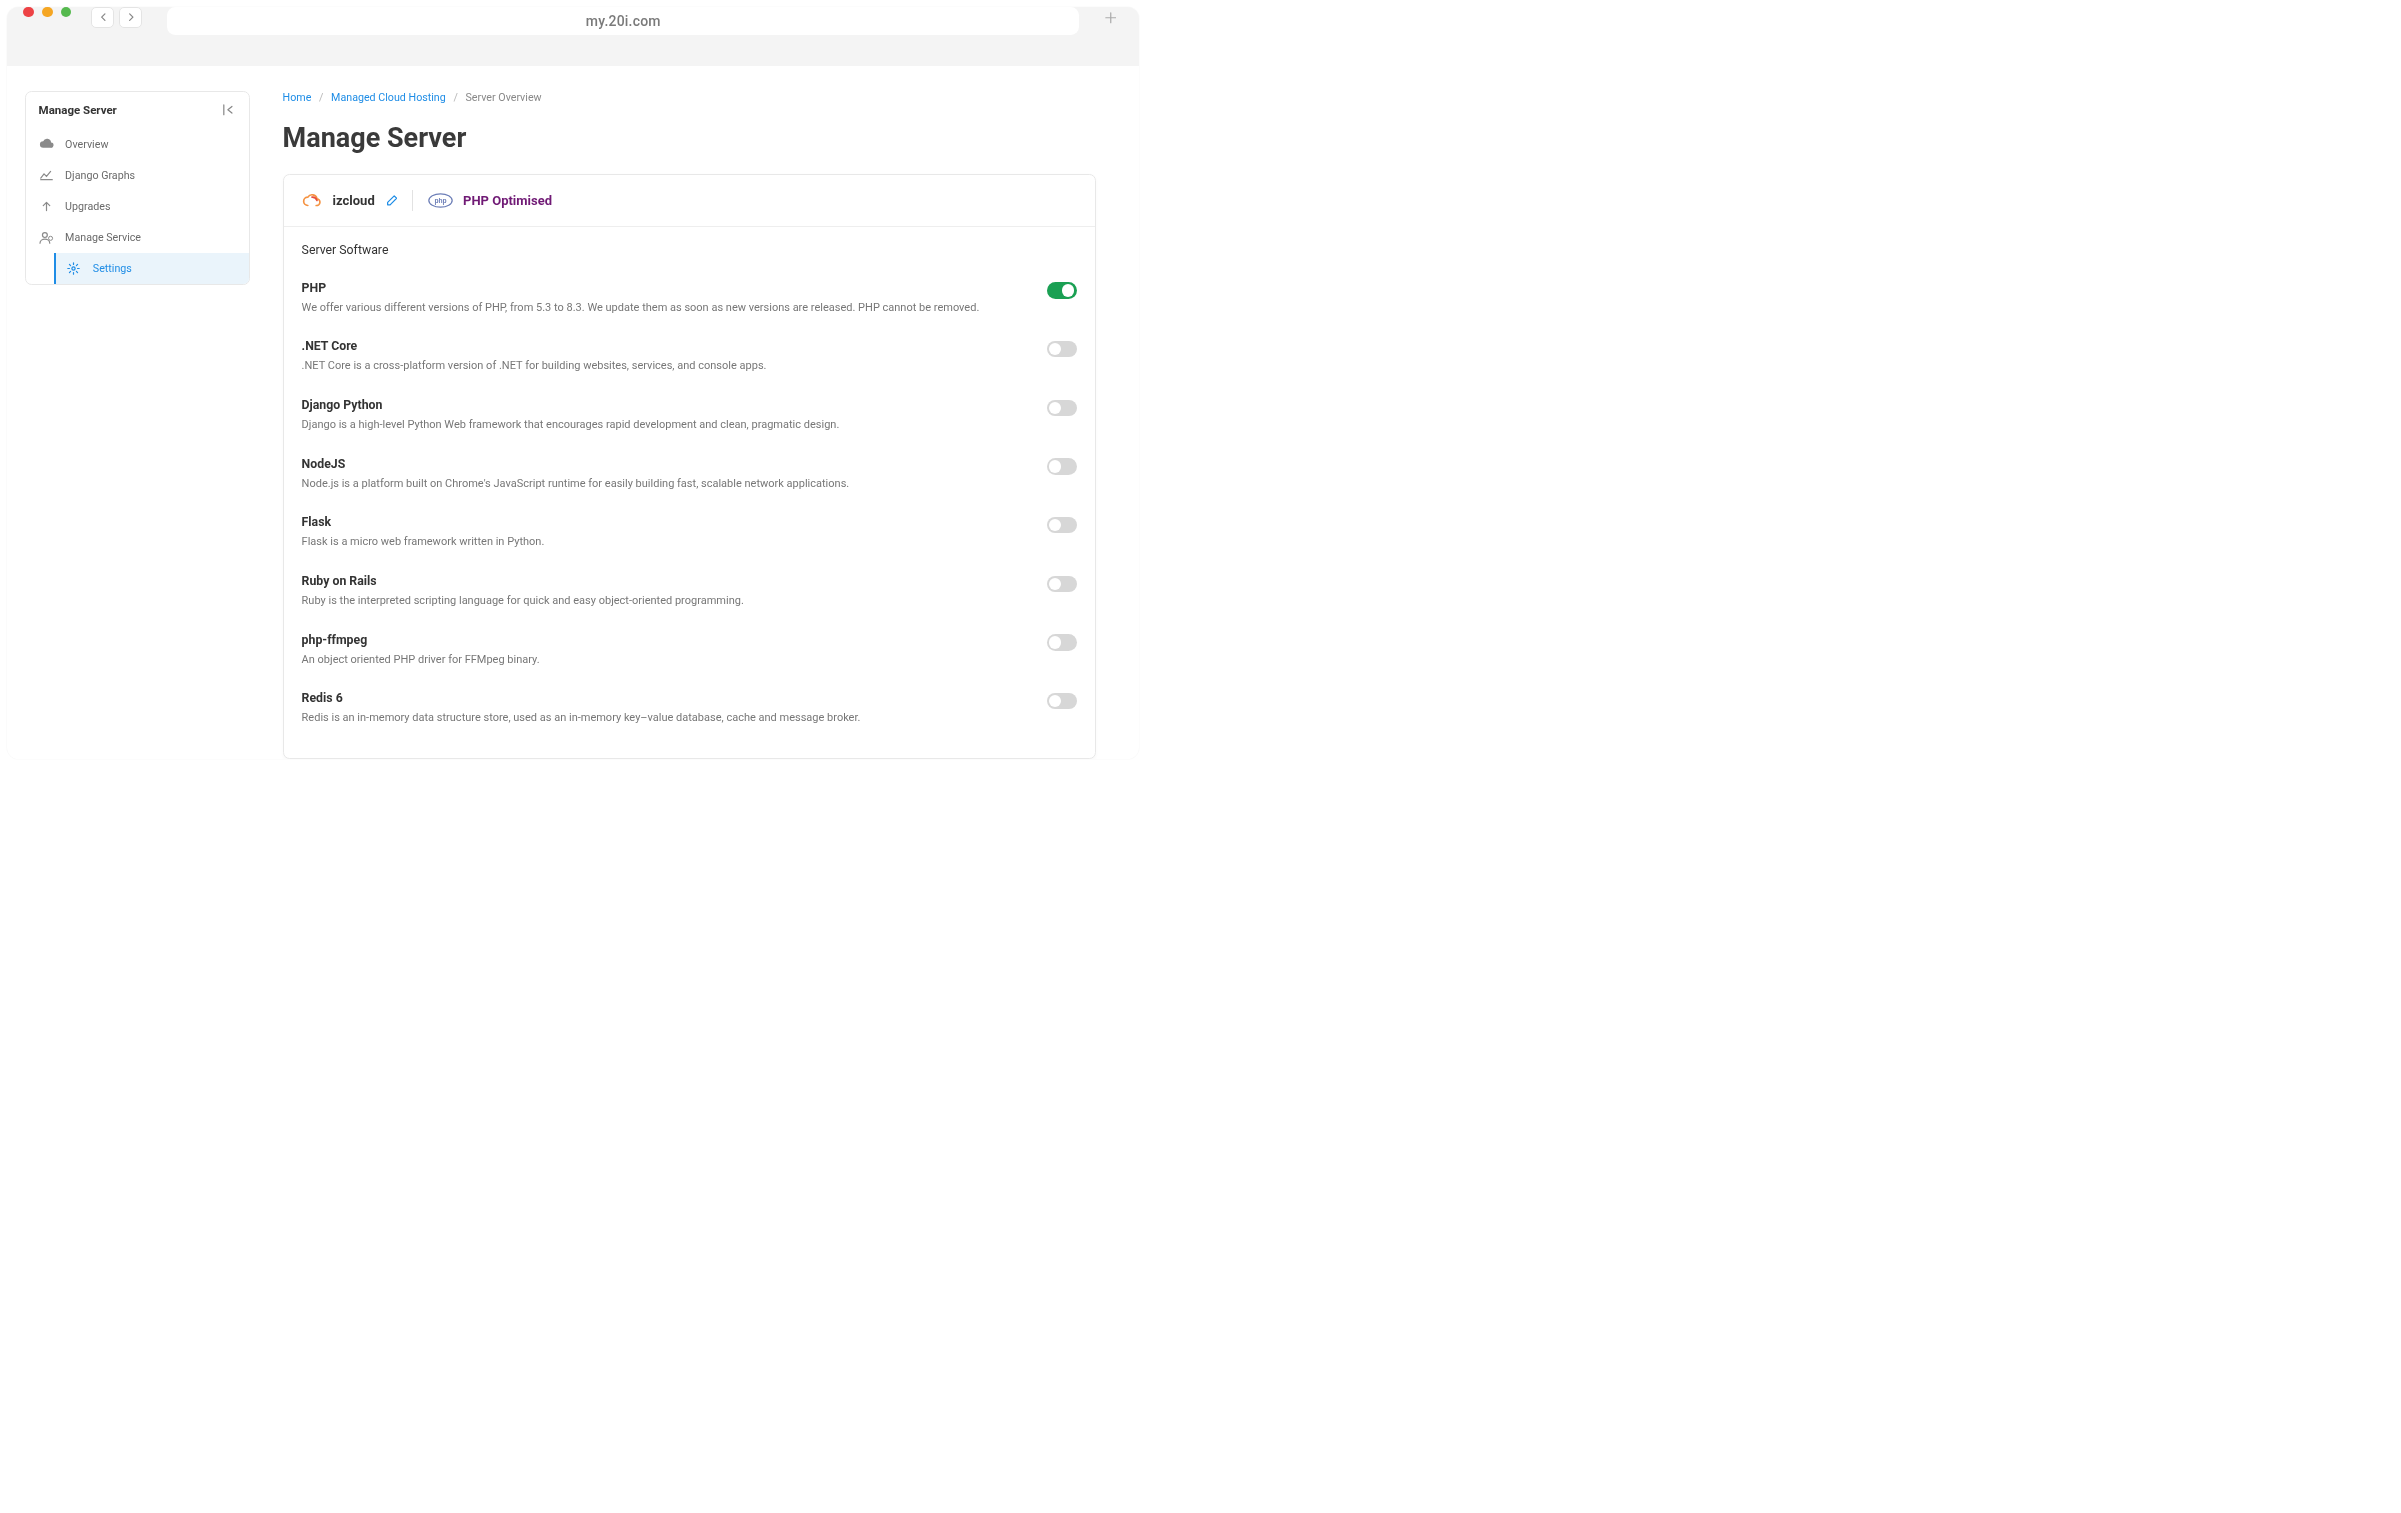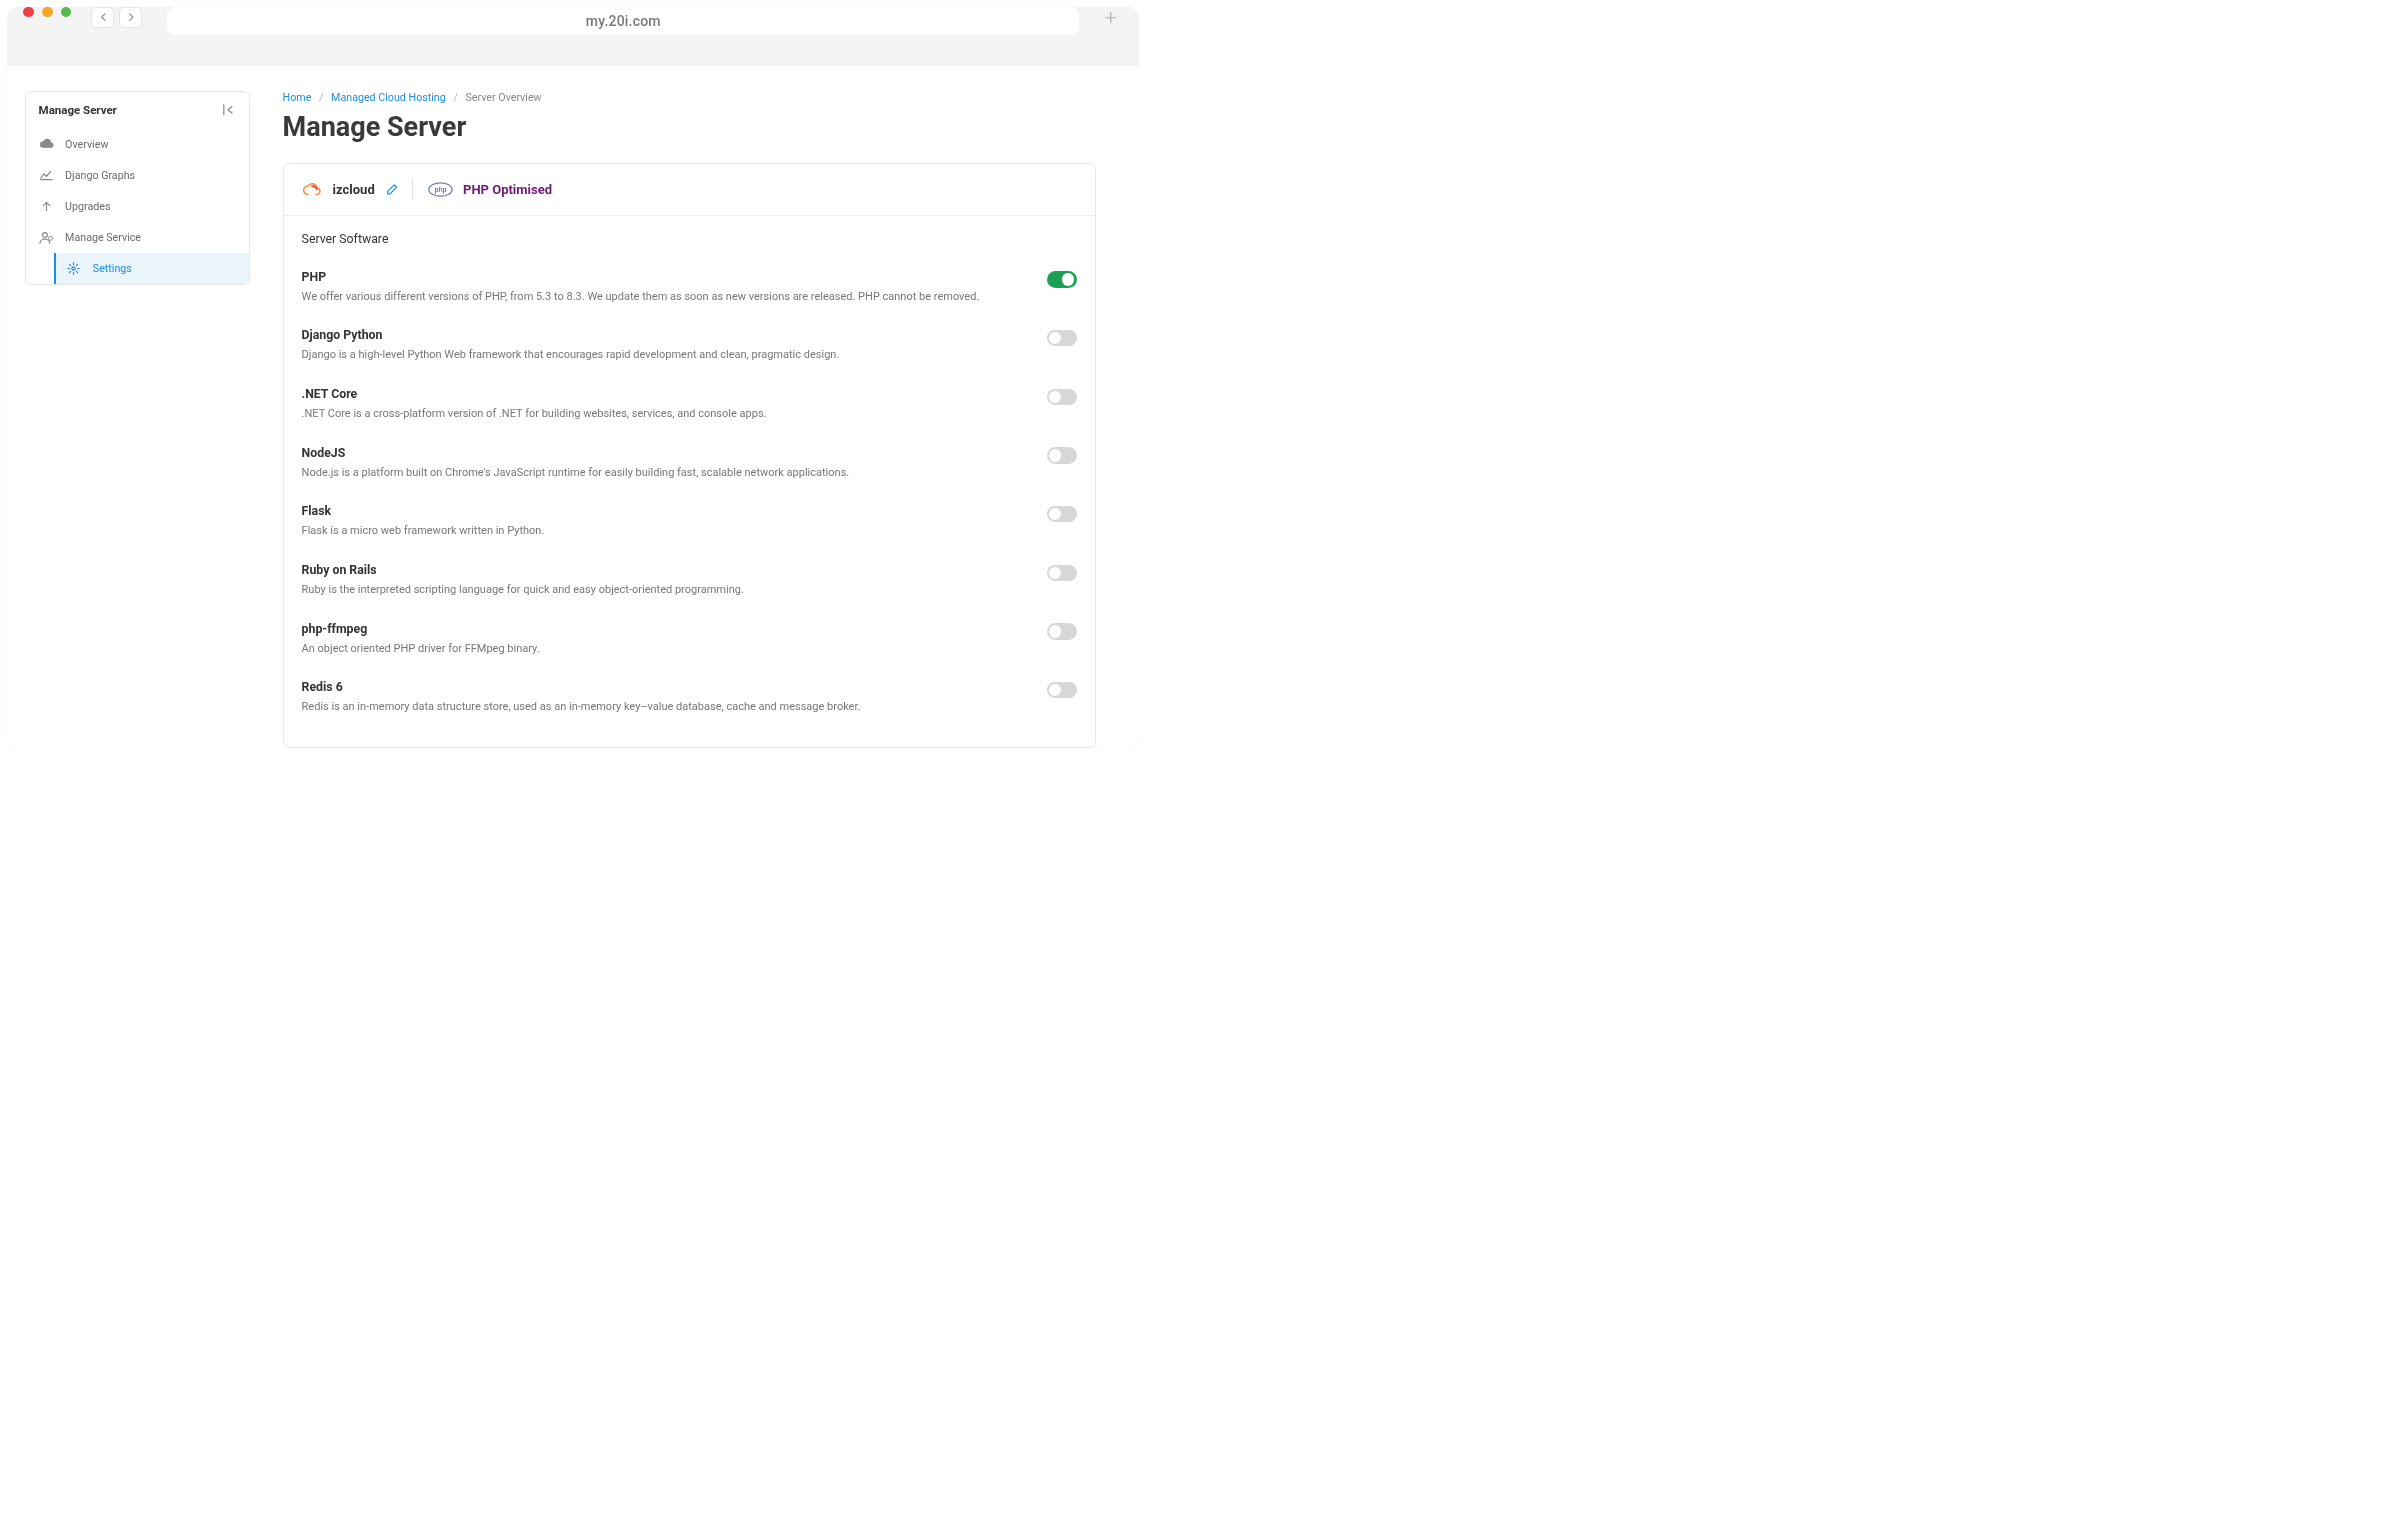--- a/index.html
+++ b/index.html
@@ -116,21 +116,21 @@
   margin-left: 28px;
 }
 .sidebar-item.active .icon { color: #1f8de6; }
 .main {
   flex: 1;
   padding-right: 25px;
 }
 .breadcrumb {
   font-size: 10.7px;
   color: #999;
-  margin-bottom: 7px;
+  margin-bottom: 18px;
 }
 .breadcrumb a { color: #1f8de6; text-decoration: none; }
 .breadcrumb .sep { color: #bbb; margin: 0 5px; }
 .breadcrumb .current { color: #888; }
 .page-title {
   font-size: 27px;
   font-weight: 700;
   color: #3a3a3a;
   margin-bottom: 20px;
 }
@@ -342,29 +342,29 @@
           <div id="software-list">
               <div class="software-item">
                 <div class="software-info">
                   <div class="software-name">PHP</div>
                   <div class="software-desc">We offer various different versions of PHP, from 5.3 to 8.3. We update them as soon as new versions are released. PHP cannot be removed.</div>
                 </div>
                 <div class="toggle on"></div>
               </div>
               <div class="software-item">
                 <div class="software-info">
+                  <div class="software-name">.NET Core</div>
+                  <div class="software-desc">.NET Core is a cross-platform version of .NET for building websites, services, and console apps.</div>
+                </div>
+                <div class="toggle"></div>
+              </div>
+              <div class="software-item">
+                <div class="software-info">
                   <div class="software-name">Django Python</div>
                   <div class="software-desc">Django is a high-level Python Web framework that encourages rapid development and clean, pragmatic design.</div>
-                </div>
-                <div class="toggle"></div>
-              </div>
-              <div class="software-item">
-                <div class="software-info">
-                  <div class="software-name">.NET Core</div>
-                  <div class="software-desc">.NET Core is a cross-platform version of .NET for building websites, services, and console apps.</div>
                 </div>
                 <div class="toggle"></div>
               </div>
               <div class="software-item">
                 <div class="software-info">
                   <div class="software-name">NodeJS</div>
                   <div class="software-desc">Node.js is a platform built on Chrome's JavaScript runtime for easily building fast, scalable network applications.</div>
                 </div>
                 <div class="toggle"></div>
               </div>

